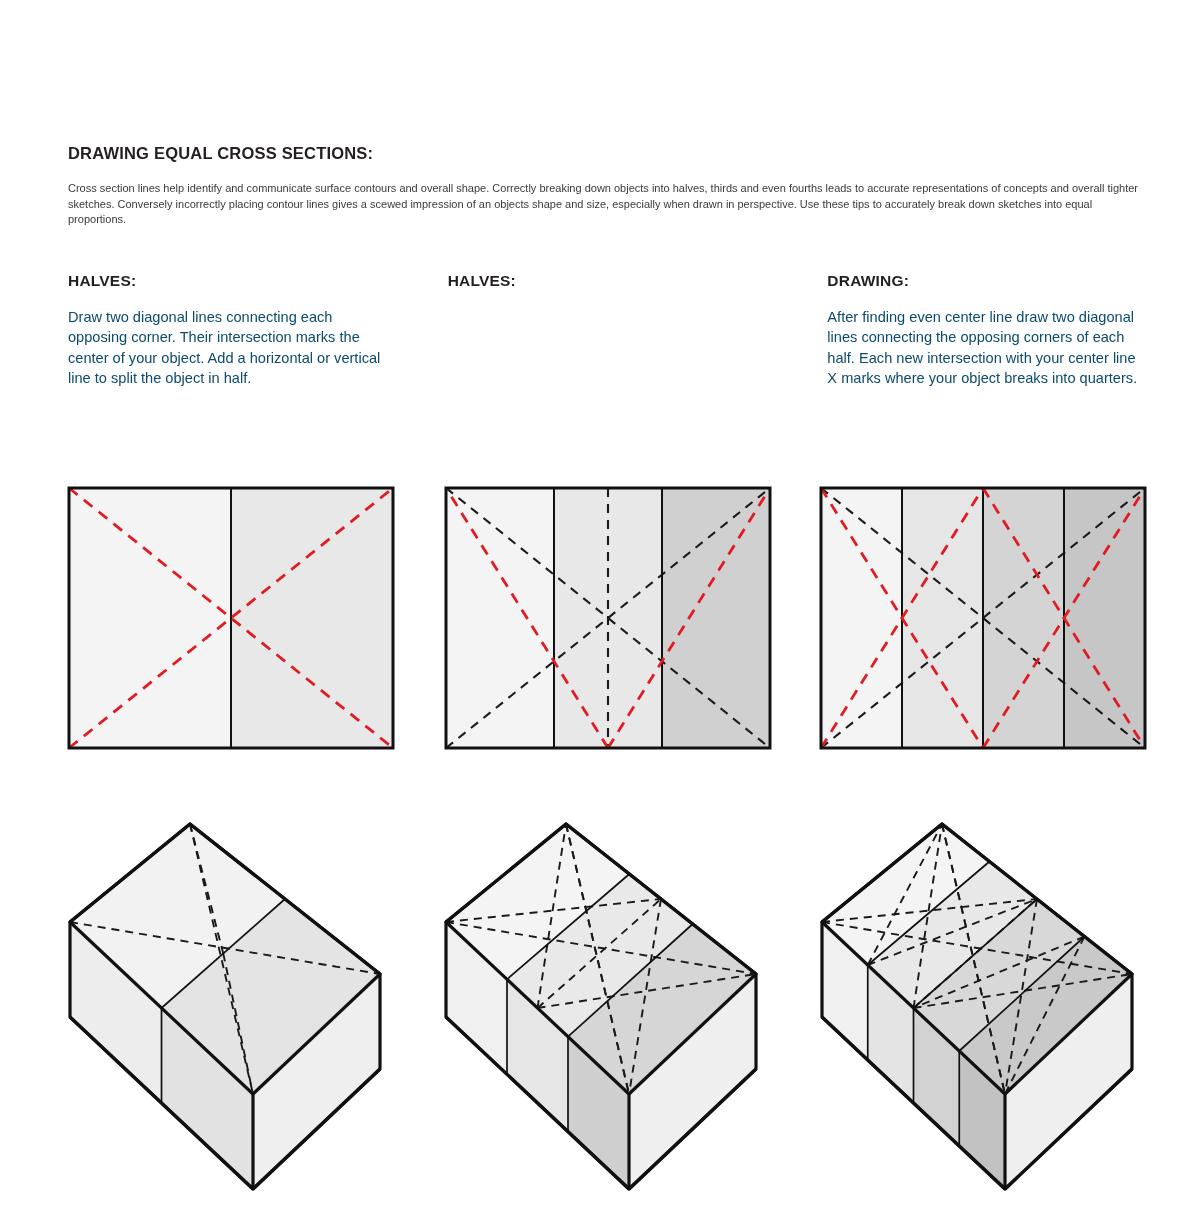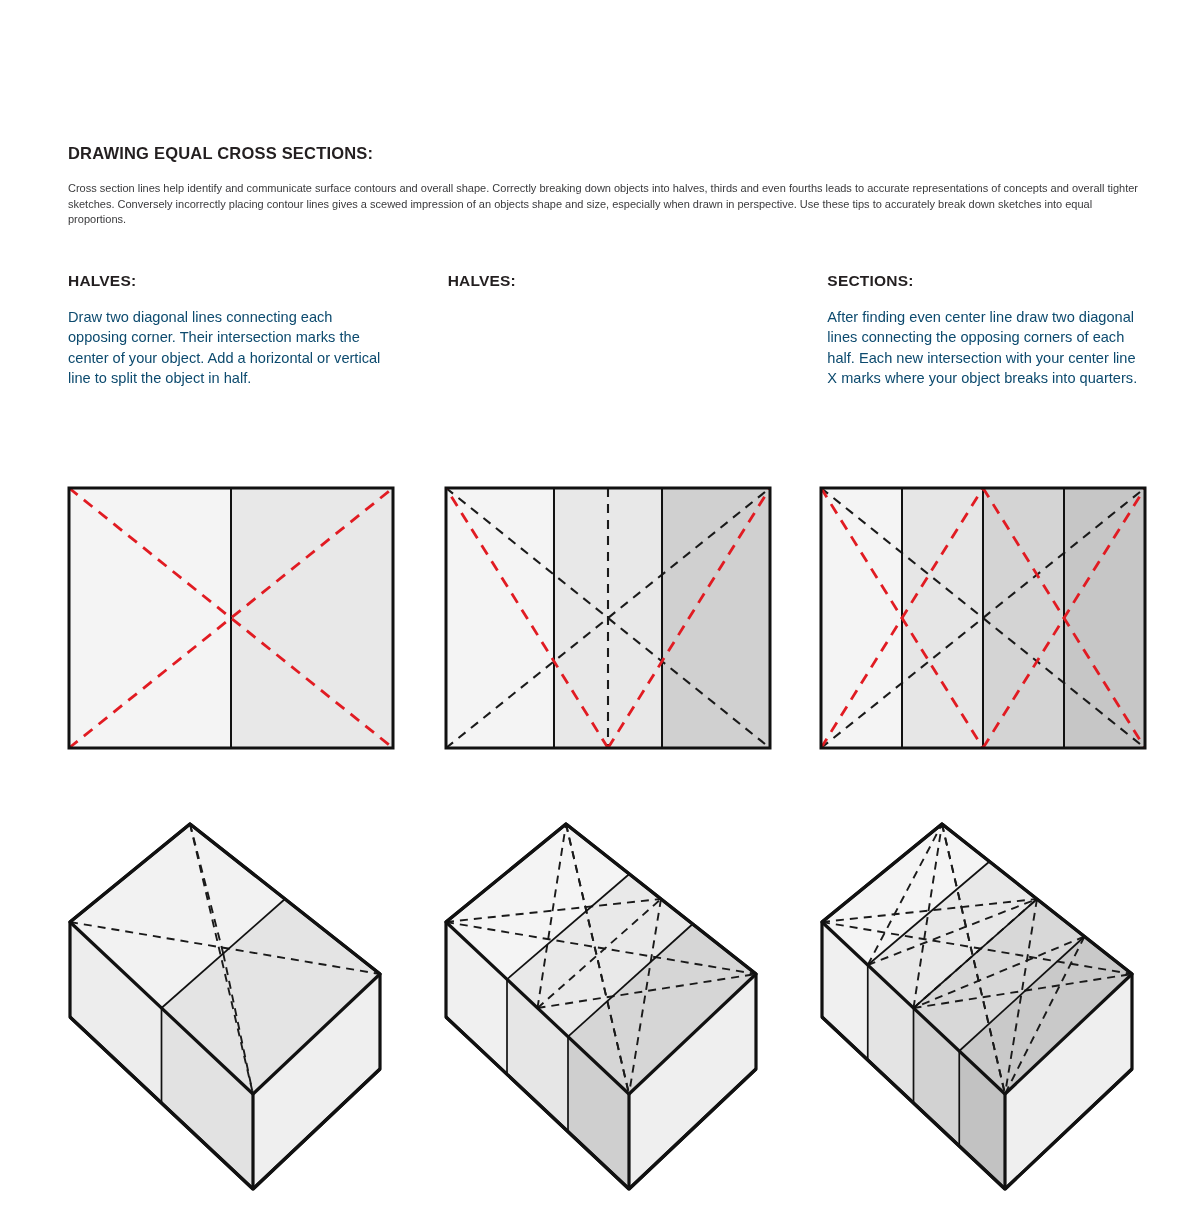--- a/index.html
+++ b/index.html
@@ -94,21 +94,21 @@
 
   <div class="columns">
     <div class="col">
       <h2 class="col-title">HALVES:</h2>
       <p class="col-body">Draw two diagonal lines connecting each opposing corner. Their intersection marks the center of your object. Add a horizontal or vertical line to split the object in half.</p>
     </div>
     <div class="col">
       <h2 class="col-title">HALVES:</h2>
     </div>
     <div class="col">
-      <h2 class="col-title">SECTIONS:</h2>
+      <h2 class="col-title">DRAWING:</h2>
       <p class="col-body">After finding even center line draw two diagonal lines connecting the opposing corners of each half. Each new intersection with your center line X marks where your object breaks into quarters.</p>
     </div>
   </div>
 
   <div class="figures-flat">
     <div class="fig fig-flat-0">
       <svg id="flat-0" width="326" height="262" viewBox="0 0 326 262">
           <rect x="1" y="1" width="162" height="260" fill="#f4f4f4"></rect>
           <rect x="163" y="1" width="162" height="260" fill="#e8e8e8"></rect>
           <line x1="163" y1="1" x2="163" y2="261" stroke="#111111" stroke-width="2"></line>

